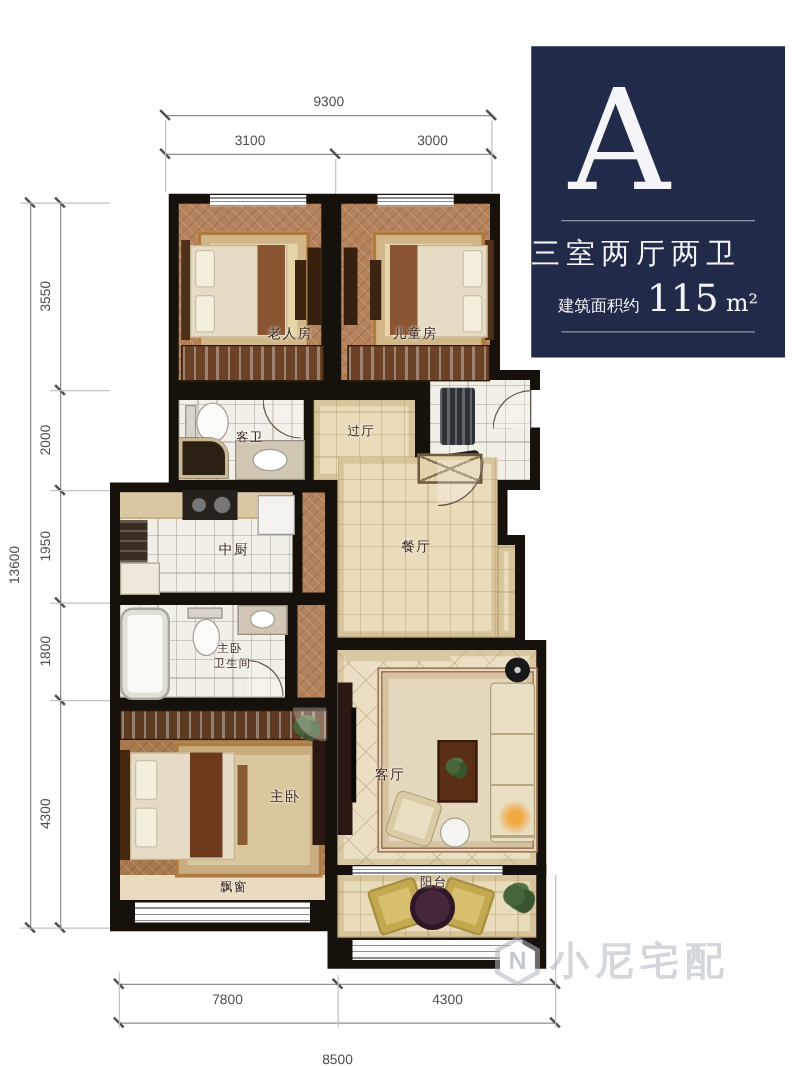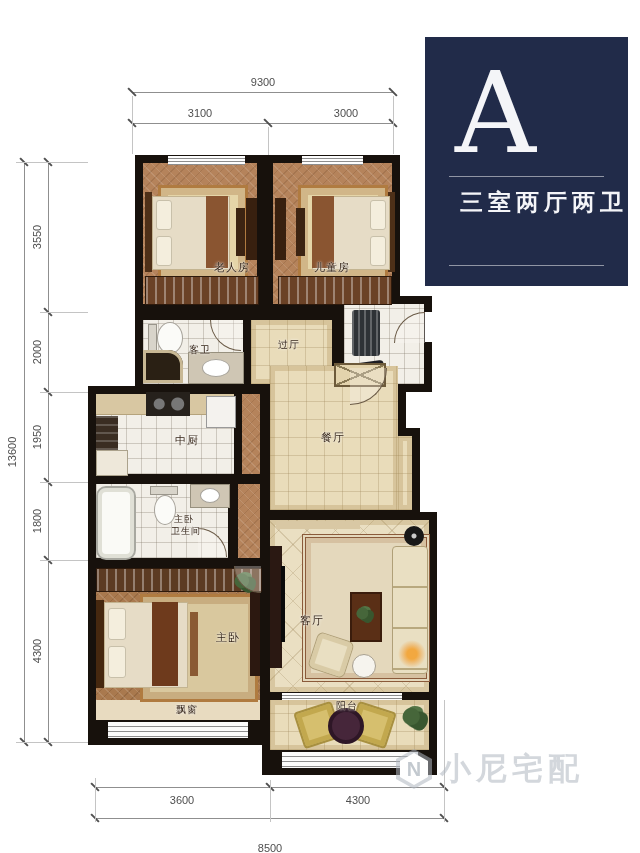--- a/index.html
+++ b/index.html
@@ -52,22 +52,22 @@
   .ext{position:absolute;background:#c4c4c4}
   .tick{position:absolute;width:11px;height:2px;background:#4f4f4f;transform:translate(-50%,-50%) rotate(45deg)}
   .dlabel{position:absolute;transform:translate(-50%,-50%);font-size:11px;color:#4f4f4f;white-space:nowrap}
   .dlabelv{position:absolute;transform:translate(-50%,-50%) rotate(-90deg);font-size:11px;color:#4f4f4f;white-space:nowrap}
   
   .panel{position:absolute;left:425px;top:37px;width:203px;height:249px;background:#212b49;color:#f4f5f8}
   .panel .letter{position:absolute;left:30px;top:4px;font-family:"DejaVu Serif","Liberation Serif",serif;
     font-size:112px;line-height:1.3;font-weight:400}
   .panel .suffix{position:absolute;left:112px;top:98px;font-size:29px;letter-spacing:2px;font-weight:600}
   .panel .hr{position:absolute;left:24px;right:24px;height:1px;background:rgba(255,255,255,.5)}
-  .panel .rooms{position:absolute;left:0;right:0;top:150px;text-align:right;font-size:23px;
-    letter-spacing:5px;font-weight:700}
+  .panel .rooms{position:absolute;left:0;right:0;top:150px;text-align:left;font-size:23px;
+    letter-spacing:5px;font-weight:400}
   .panel .arearow{position:absolute;left:0;right:0;top:185px;display:flex;justify-content:center;
     align-items:baseline;gap:6px}
   .panel .aprefix{font-size:13px}
   .panel .avalue{font-family:"DejaVu Serif","Liberation Serif",serif;font-size:30px}
   .panel .aunit{font-family:"DejaVu Serif","Liberation Serif",serif;font-size:19px}
   
   .wm{position:absolute;left:396px;top:748px;display:flex;align-items:center;gap:8px;
     color:rgba(175,183,191,.55);z-index:30;pointer-events:none}
   .wm .hex{width:36px;height:40px;position:relative}
   .wm .hex .o{position:absolute;inset:0;background:rgba(175,183,191,.55);
@@ -117,21 +117,21 @@
   <div class="ext" style="left:40px;top:312px;width:48px;height:1px"></div>
   <div class="ext" style="left:40px;top:392px;width:48px;height:1px"></div>
   <div class="ext" style="left:40px;top:482px;width:48px;height:1px"></div>
   <div class="ext" style="left:40px;top:560px;width:48px;height:1px"></div>
   <div class="ext" style="left:16px;top:742px;width:72px;height:1px"></div>
 
   <div class="dlh" style="left:95px;top:787px;width:349px"></div>
   <div class="tick" style="left:95px;top:787px"></div>
   <div class="tick" style="left:270px;top:787px"></div>
   <div class="tick" style="left:444px;top:787px"></div>
-  <div class="dlabel" style="left:182px;top:800px">3600</div>
+  <div class="dlabel" style="left:182px;top:800px">7800</div>
   <div class="dlabel" style="left:358px;top:800px">4300</div>
   <div class="dlh" style="left:95px;top:818px;width:349px"></div>
   <div class="tick" style="left:95px;top:818px"></div>
   <div class="tick" style="left:444px;top:818px"></div>
   <div class="dlabel" style="left:270px;top:848px">8500</div>
   <div class="ext" style="left:95px;top:778px;width:1px;height:44px"></div>
   <div class="ext" style="left:270px;top:780px;width:1px;height:42px"></div>
   <div class="ext" style="left:444px;top:700px;width:1px;height:122px"></div>
 
   <div class="wall" style="left:135px;top:155px;width:265px;height:157px"></div>
@@ -258,20 +258,25 @@
   <div class="label" style="left:186px;top:531px;font-size:9px">卫生间</div>
   <div class="label" style="left:228px;top:637px">主卧</div>
   <div class="label" style="left:312px;top:620px">客厅</div>
   <div class="label" style="left:187px;top:710px;font-size:10px">飘窗</div>
   <div class="label" style="left:347px;top:706px;font-size:10px">阳台</div>
 
   <div class="panel">
     <div class="letter">A</div>
     <div class="hr" style="top:139px"></div>
     <div class="rooms">三室两厅两卫</div>
+    <div class="arearow">
+      <span class="aprefix">建筑面积约</span>
+      <span class="avalue">115</span>
+      <span class="aunit">m²</span>
+    </div>
     <div class="hr" style="top:228px"></div>
   </div>
 
   <div class="wm">
     <div class="hex">
       <div class="o"></div>
         <div class="i"></div>
         <div class="n">N</div>
     </div>
     <div class="txt">小尼宅配</div>

